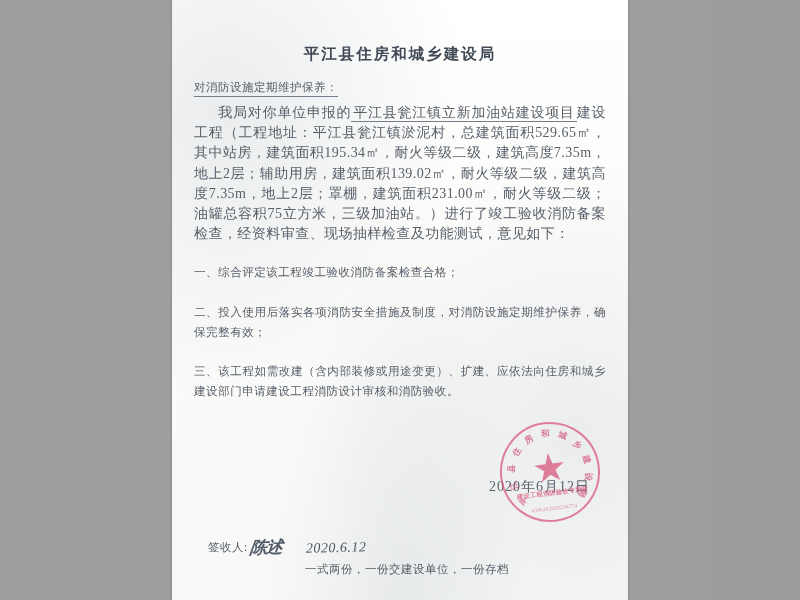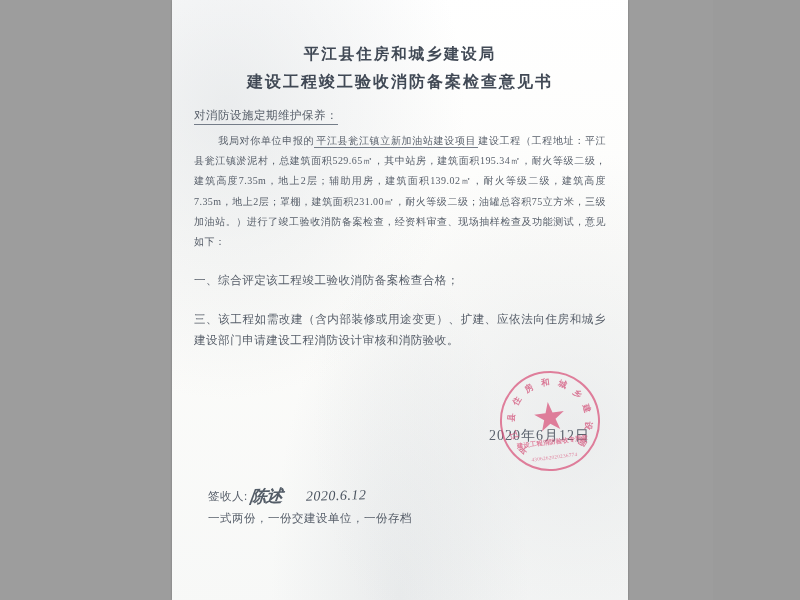--- a/index.html
+++ b/index.html
@@ -99,21 +99,21 @@
     letter-spacing: .5px;
     color: #4a525e;
     display: inline-block;
     border-bottom: 1px solid #6a7380;
     padding-bottom: 1px;
     opacity: .92;
   }
 
   .para {
     margin-top: 6px;
-    font-size: 10px;
+    font-size: 14px;
     line-height: 20.2px;
     letter-spacing: .45px;
     text-align: justify;
     color: #4a525e;
     opacity: .92;
   }
   .para .indent { display: inline-block; width: 24px; }
   .ul { border-bottom: 1px solid #6a7380; padding: 0 2px 1px 2px; }
 
   .item {
@@ -232,51 +232,54 @@
     transform: rotate(-1.5deg);
     letter-spacing: .5px;
   }
   .copies-note {
     margin-top: 3px;
     padding-left: 14px;
     font-size: 11.5px;
     letter-spacing: .5px;
     color: #4a525e;
     opacity: .92;
+    text-align: center;
   }
 </style>
 </head>
 <body>
 
 <div id="stage">
 
   <div class="bar left"></div>
   <div class="bar right"></div>
 
   <div id="paper">
     <div id="content">
 
       <div class="title-block">
         <div class="title-line">平江县住房和城乡建设局</div>
-        <div class="title-line second">建设工程竣工验收消防备案检查意见书</div>
       </div>
 
 
       <div>
         <span class="addressee">对消防设施定期维护保养：</span>
       </div>
 
       <div class="para">
         <span class="indent"></span><span>我局对你单位申报的</span><span class="ul">平江县瓮江镇立新加油站建设项目</span><span>建设工程（工程地址：平江县瓮江镇淤泥村，总建筑面积529.65㎡，其中站房，建筑面积195.34㎡，耐火等级二级，建筑高度7.35m，地上2层；辅助用房，建筑面积139.02㎡，耐火等级二级，建筑高度7.35m，地上2层；罩棚，建筑面积231.00㎡，耐火等级二级；油罐总容积75立方米，三级加油站。）进行了竣工验收消防备案检查，经资料审查、现场抽样检查及功能测试，意见如下：</span>
       </div>
 
       <div class="item">
         <span class="indent"></span><span>一、综合评定该工程竣工验收消防备案检查合格；</span>
       </div>
 
+      <div class="item">
+        <span class="indent"></span><span>二、投入使用后落实各项消防安全措施及制度，对消防设施定期维护保养，确保完整有效；</span>
+      </div>
 
       <div class="item">
         <span class="indent"></span><span>三、该工程如需改建（含内部装修或用途变更）、扩建、应依法向住房和城乡建设部门申请建设工程消防设计审核和消防验收。</span>
       </div>
 
       <div class="signing-zone">
 
         <div class="seal-date">2020年6月12日</div>
 
         <div class="seal">

